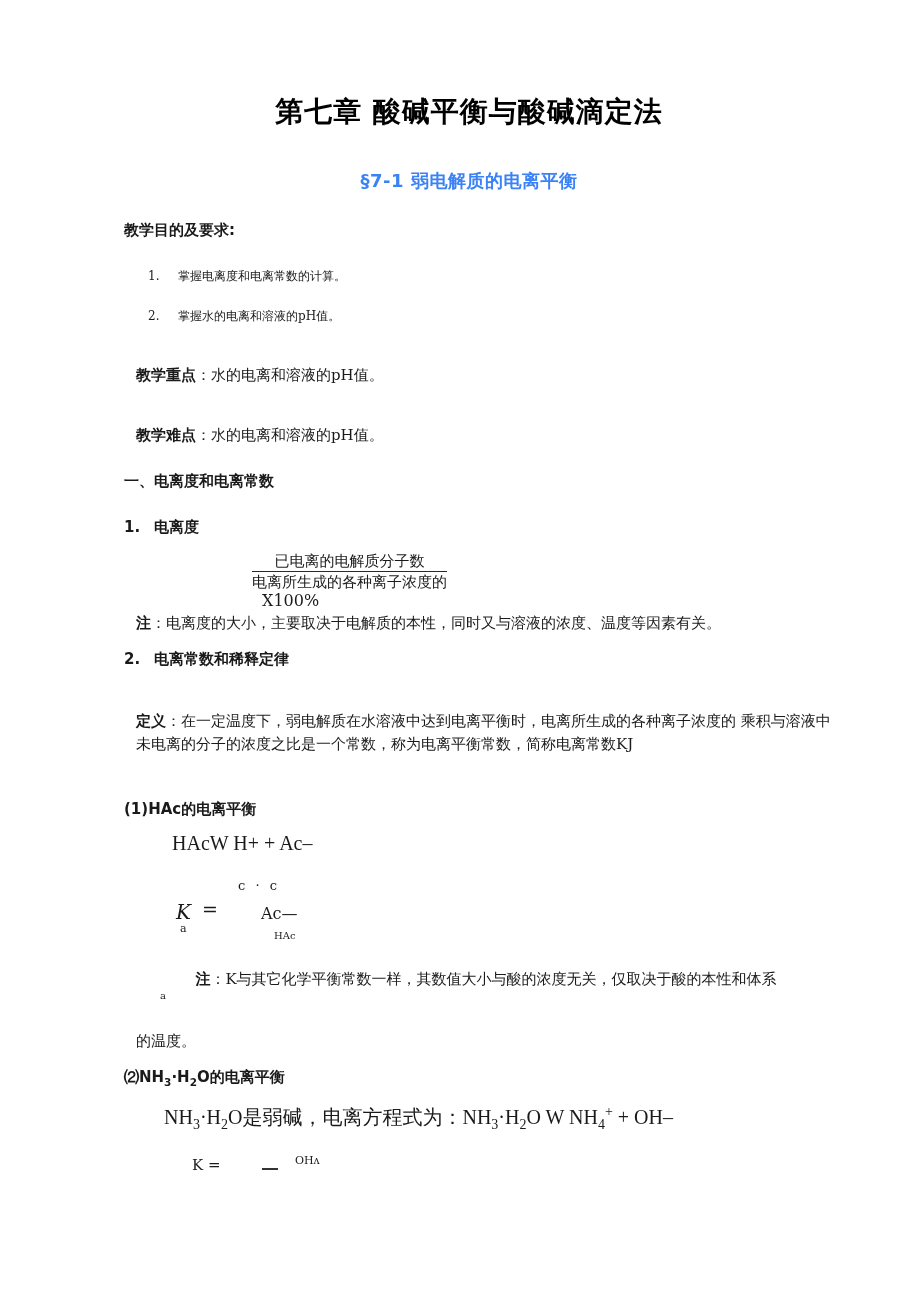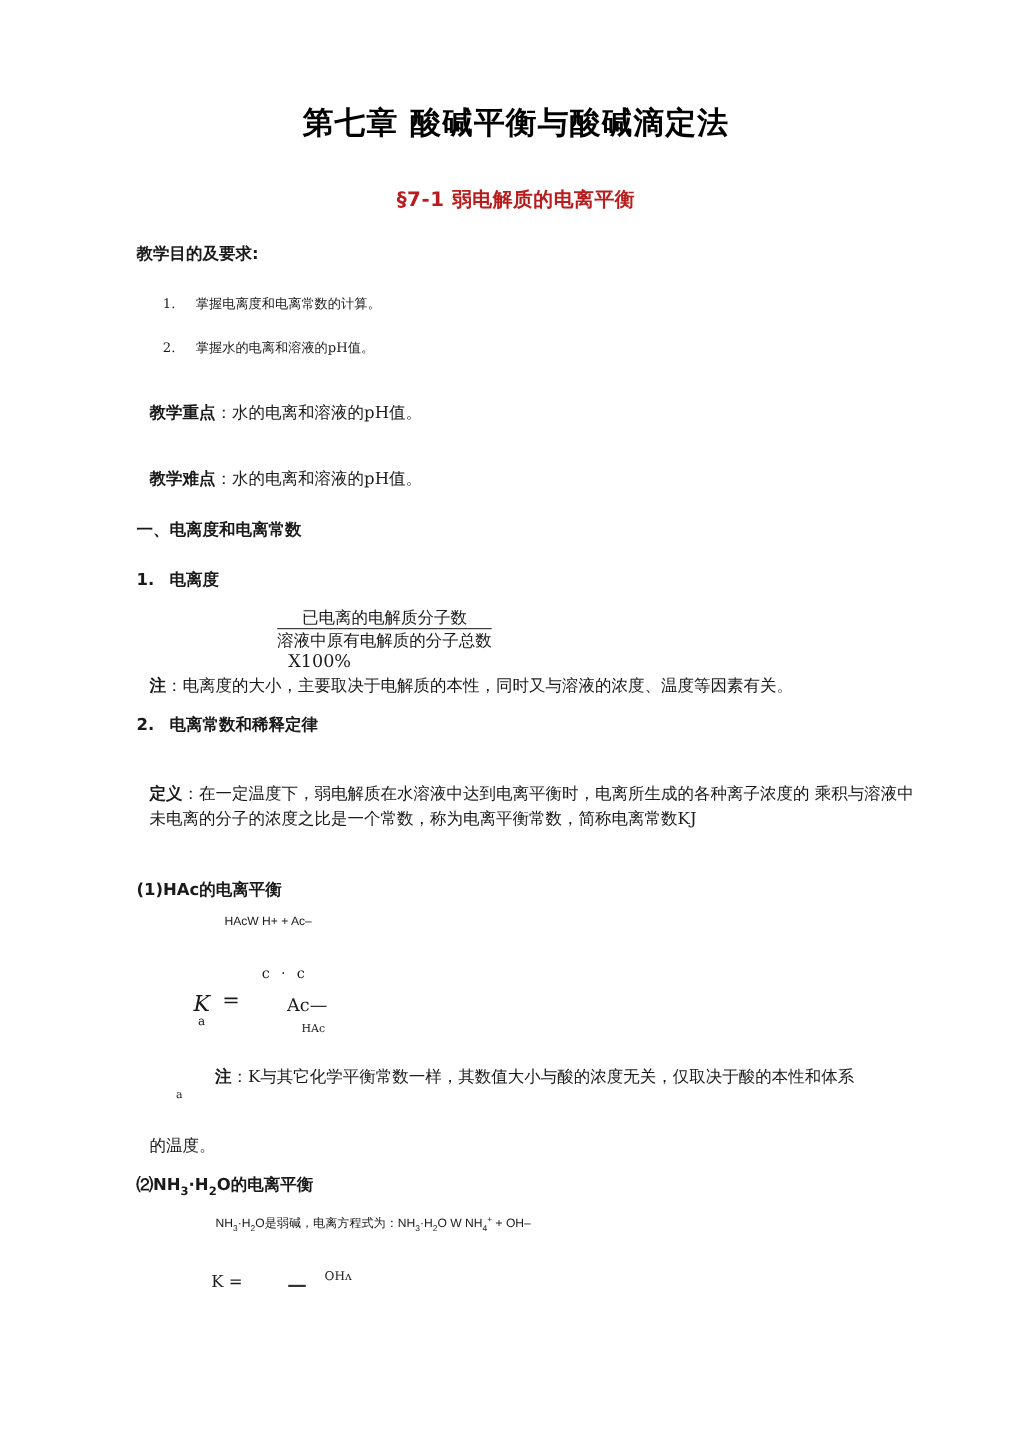--- a/index.html
+++ b/index.html
@@ -40,21 +40,21 @@
     color: #000000;
   }
   .doc-subtitle {
     font-family: "DejaVu Sans", "Liberation Sans", sans-serif;
     font-weight: bold;
     font-size: 18px;
     text-align: center;
     margin: 0;
     padding-top: 40px;
     letter-spacing: 0.5px;
-    color: #b91c1c;
+    color: #3b82f6;
   }
 
   
   .para {
     font-size: 15px;
     line-height: 1.55;
     margin: 12px;
   }
   .bold-lead {
     font-family: "DejaVu Sans", "Liberation Sans", sans-serif;
@@ -194,23 +194,22 @@
   }
   .formula-kb .kb-oh {
     position: absolute;
     left: 86px;
     top: 0px;
     font-size: 11px;
     margin-left: 17px;
   }
 
   .eq-line {
-    font-size: 11px;
-    font-family: Liberation Sans, sans-serif;
-    margin-left: 32px;
+    font-size: 20px;
+    font-family: Liberation Serif, serif;
   }
   sub { font-size: 0.7em; }
   sup { font-size: 0.7em; }
   .note-sub-a {
     position: absolute;
     left: 24px;
     top: 20px;
     font-size: 10px;
   }
 </style>
@@ -246,21 +245,21 @@
     <div class="t-sec1 sec-label">一、电离度和电离常数</div>
 
     <div class="t-sub1 sec-label">
       <span class="obj-num">1.</span><span>电离度</span>
     </div>
 
     <div class="t-frac">
       <div class="fraction-row">
         <span class="fraction">
           <span class="numer">已电离的电解质分子数</span>
-          <span class="denom">溶液中原有电解质的分子总数</span>
+          <span class="denom">电离所生成的各种离子浓度的</span>
         </span>
         <span class="pct">X100%</span>
       </div>
     </div>
 
     <div class="t-note1 para">
       <span class="bold-lead">注</span><span>：电离度的大小，主要取决于电解质的本性，同时又与溶液的浓度、温度等因素有关。</span>
     </div>
 
     <div class="t-sub2 sec-label">

